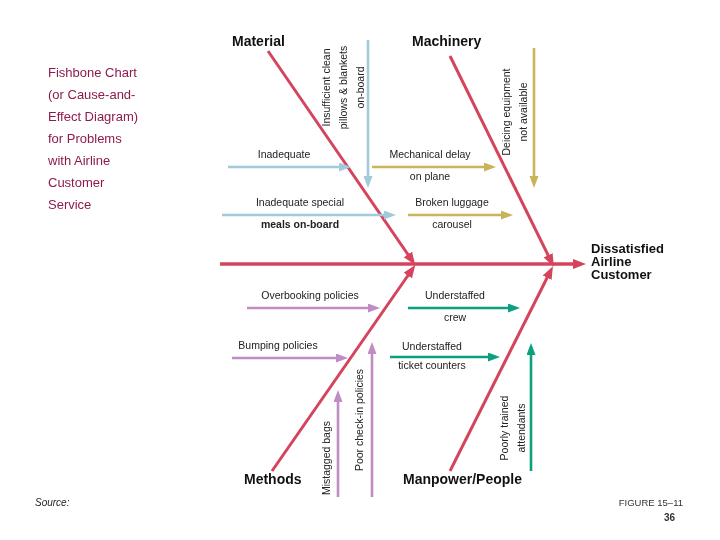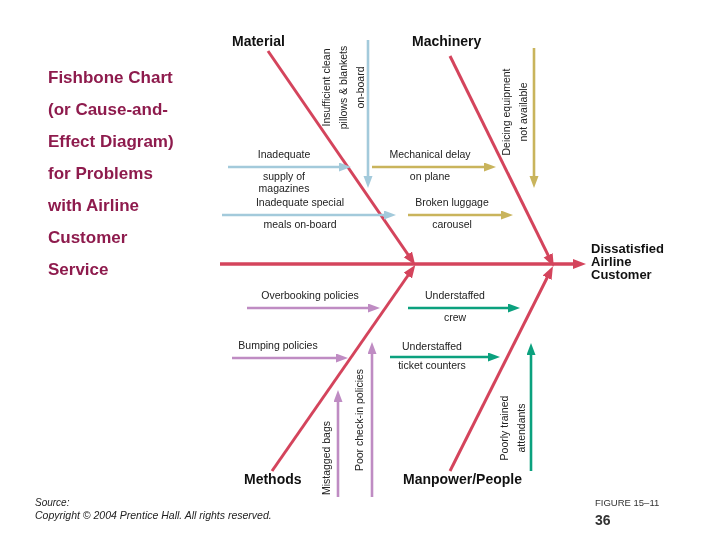--- a/index.html
+++ b/index.html
@@ -1,27 +1,27 @@
 <!DOCTYPE html>
 <html style="--color-title: #8e1b4d; --color-bones: #d4445c; --color-material: #a3cadb; --color-machinery: #c9b45c; --color-methods: #bf8cc3; --color-manpower: #0ba17e;"><head>
 <meta charset="utf-8">
 <style>
   html,body{margin:0;padding:0;background:#fff;}
   #slide{position:relative;width:720px;height:540px;background:#ffffff;overflow:hidden;
          font-family:"Liberation Sans","DejaVu Sans",sans-serif;color:#1a1a1a;}
   #bones{position:absolute;left:0;top:0;width:720px;height:540px;}
   .abs{position:absolute;}
-  .title{font-size:17px;font-weight:bold;line-height:32px;color:var(--color-title,#8e1b4d);white-space:pre-line;}
+  .title{font-size:13px;font-weight:normal;line-height:22px;color:var(--color-title,#8e1b4d);white-space:pre-line;}
   .cat{font-size:14px;font-weight:bold;color:#111;white-space:nowrap;}
   .cause{font-size:10.5px;line-height:11.5px;color:#222;text-align:center;white-space:pre-line;}
   .rot{transform:rotate(-90deg);line-height:17px;}
   .effect{font-size:13px;font-weight:bold;line-height:13px;color:#111;white-space:pre-line;}
   .src{font-size:10px;font-style:italic;color:#222;line-height:13px;white-space:nowrap;}
-  .fig{font-size:9.5px;color:#333;}
-  .pg{font-size:14px;font-weight:bold;color:#333;text-align:left;}
+  .fig{font-size:9.5px;color:#333;text-align:right;}
+  .pg{font-size:10px;font-weight:bold;color:#333;text-align:right;}
   .st-red{stroke:var(--color-bones,#d4445c);}
   .st-blue{stroke:var(--color-material,#a3cadb);}
   .st-tan{stroke:var(--color-machinery,#c9b45c);}
   .st-purple{stroke:var(--color-methods,#bf8cc3);}
   .st-teal{stroke:var(--color-manpower,#0ba17e);}
   .mk-red{fill:var(--color-bones,#d4445c);}
   .mk-blue{fill:var(--color-material,#a3cadb);}
   .mk-tan{fill:var(--color-machinery,#c9b45c);}
   .mk-purple{fill:var(--color-methods,#bf8cc3);}
   .mk-teal{fill:var(--color-manpower,#0ba17e);}
@@ -85,24 +85,22 @@
   <div class="abs cat" style="left:232px;top:33px;">Material</div>
   <div class="abs cat" style="left:412px;top:33px;">Machinery</div>
   <div class="abs cat" style="left:244px;top:471px;">Methods</div>
   <div class="abs cat" style="left:403px;top:471px;">Manpower/People</div>
 
   <div class="abs effect" style="left:591px;top:242px;">Dissatisfied
 Airline
 Customer</div>
 
   <div class="abs cause" style="left:234px;top:149px;width:100px;">Inadequate</div>
-  <div class="abs cause" style="left:234px;top:171px;width:100px;">supply of
-magazines</div>
   <div class="abs cause" style="left:240px;top:197px;width:120px;">Inadequate special</div>
-  <div class="abs cause" style="left:240px;top:219px;width:120px;">meals on-board</div>
+  <div class="abs cause" style="left:240px;top:219px;width:120px;font-weight:bold;">meals on-board</div>
   <div class="abs cause rot" style="left:283px;top:62px;width:120px;height:51px;">Insufficient clean
 pillows &amp; blankets
 on-board</div>
 
   <div class="abs cause" style="left:380px;top:149px;width:100px;">Mechanical delay</div>
   <div class="abs cause" style="left:380px;top:171px;width:100px;">on plane</div>
   <div class="abs cause" style="left:402px;top:197px;width:100px;">Broken luggage</div>
   <div class="abs cause" style="left:402px;top:219px;width:100px;">carousel</div>
   <div class="abs cause rot" style="left:442px;top:95px;width:145px;height:34px;">Deicing equipment
 not available</div>
@@ -113,17 +111,16 @@
   <div class="abs cause rot" style="left:293px;top:413px;width:130px;height:14px;">Poor check-in policies</div>
 
   <div class="abs cause" style="left:405px;top:290px;width:100px;">Understaffed</div>
   <div class="abs cause" style="left:405px;top:312px;width:100px;">crew</div>
   <div class="abs cause" style="left:382px;top:341px;width:100px;">Understaffed</div>
   <div class="abs cause" style="left:382px;top:360px;width:100px;">ticket counters</div>
   <div class="abs cause rot" style="left:453px;top:411px;width:120px;height:34px;">Poorly trained
 attendants</div>
 
   <div class="abs src" style="left:35px;top:496px;font-style:italic;">Source:</div>
-  <div class="abs src" style="left:35px;top:509px;font-size:10.5px;">Copyright © 2004 Prentice Hall. All rights reserved.</div>
   <div class="abs fig" style="left:595px;top:497px;width:88px;">FIGURE 15–11</div>
   <div class="abs pg" style="left:595px;top:512px;width:80px;">36</div>
 
 </div>
 
 </body></html>

